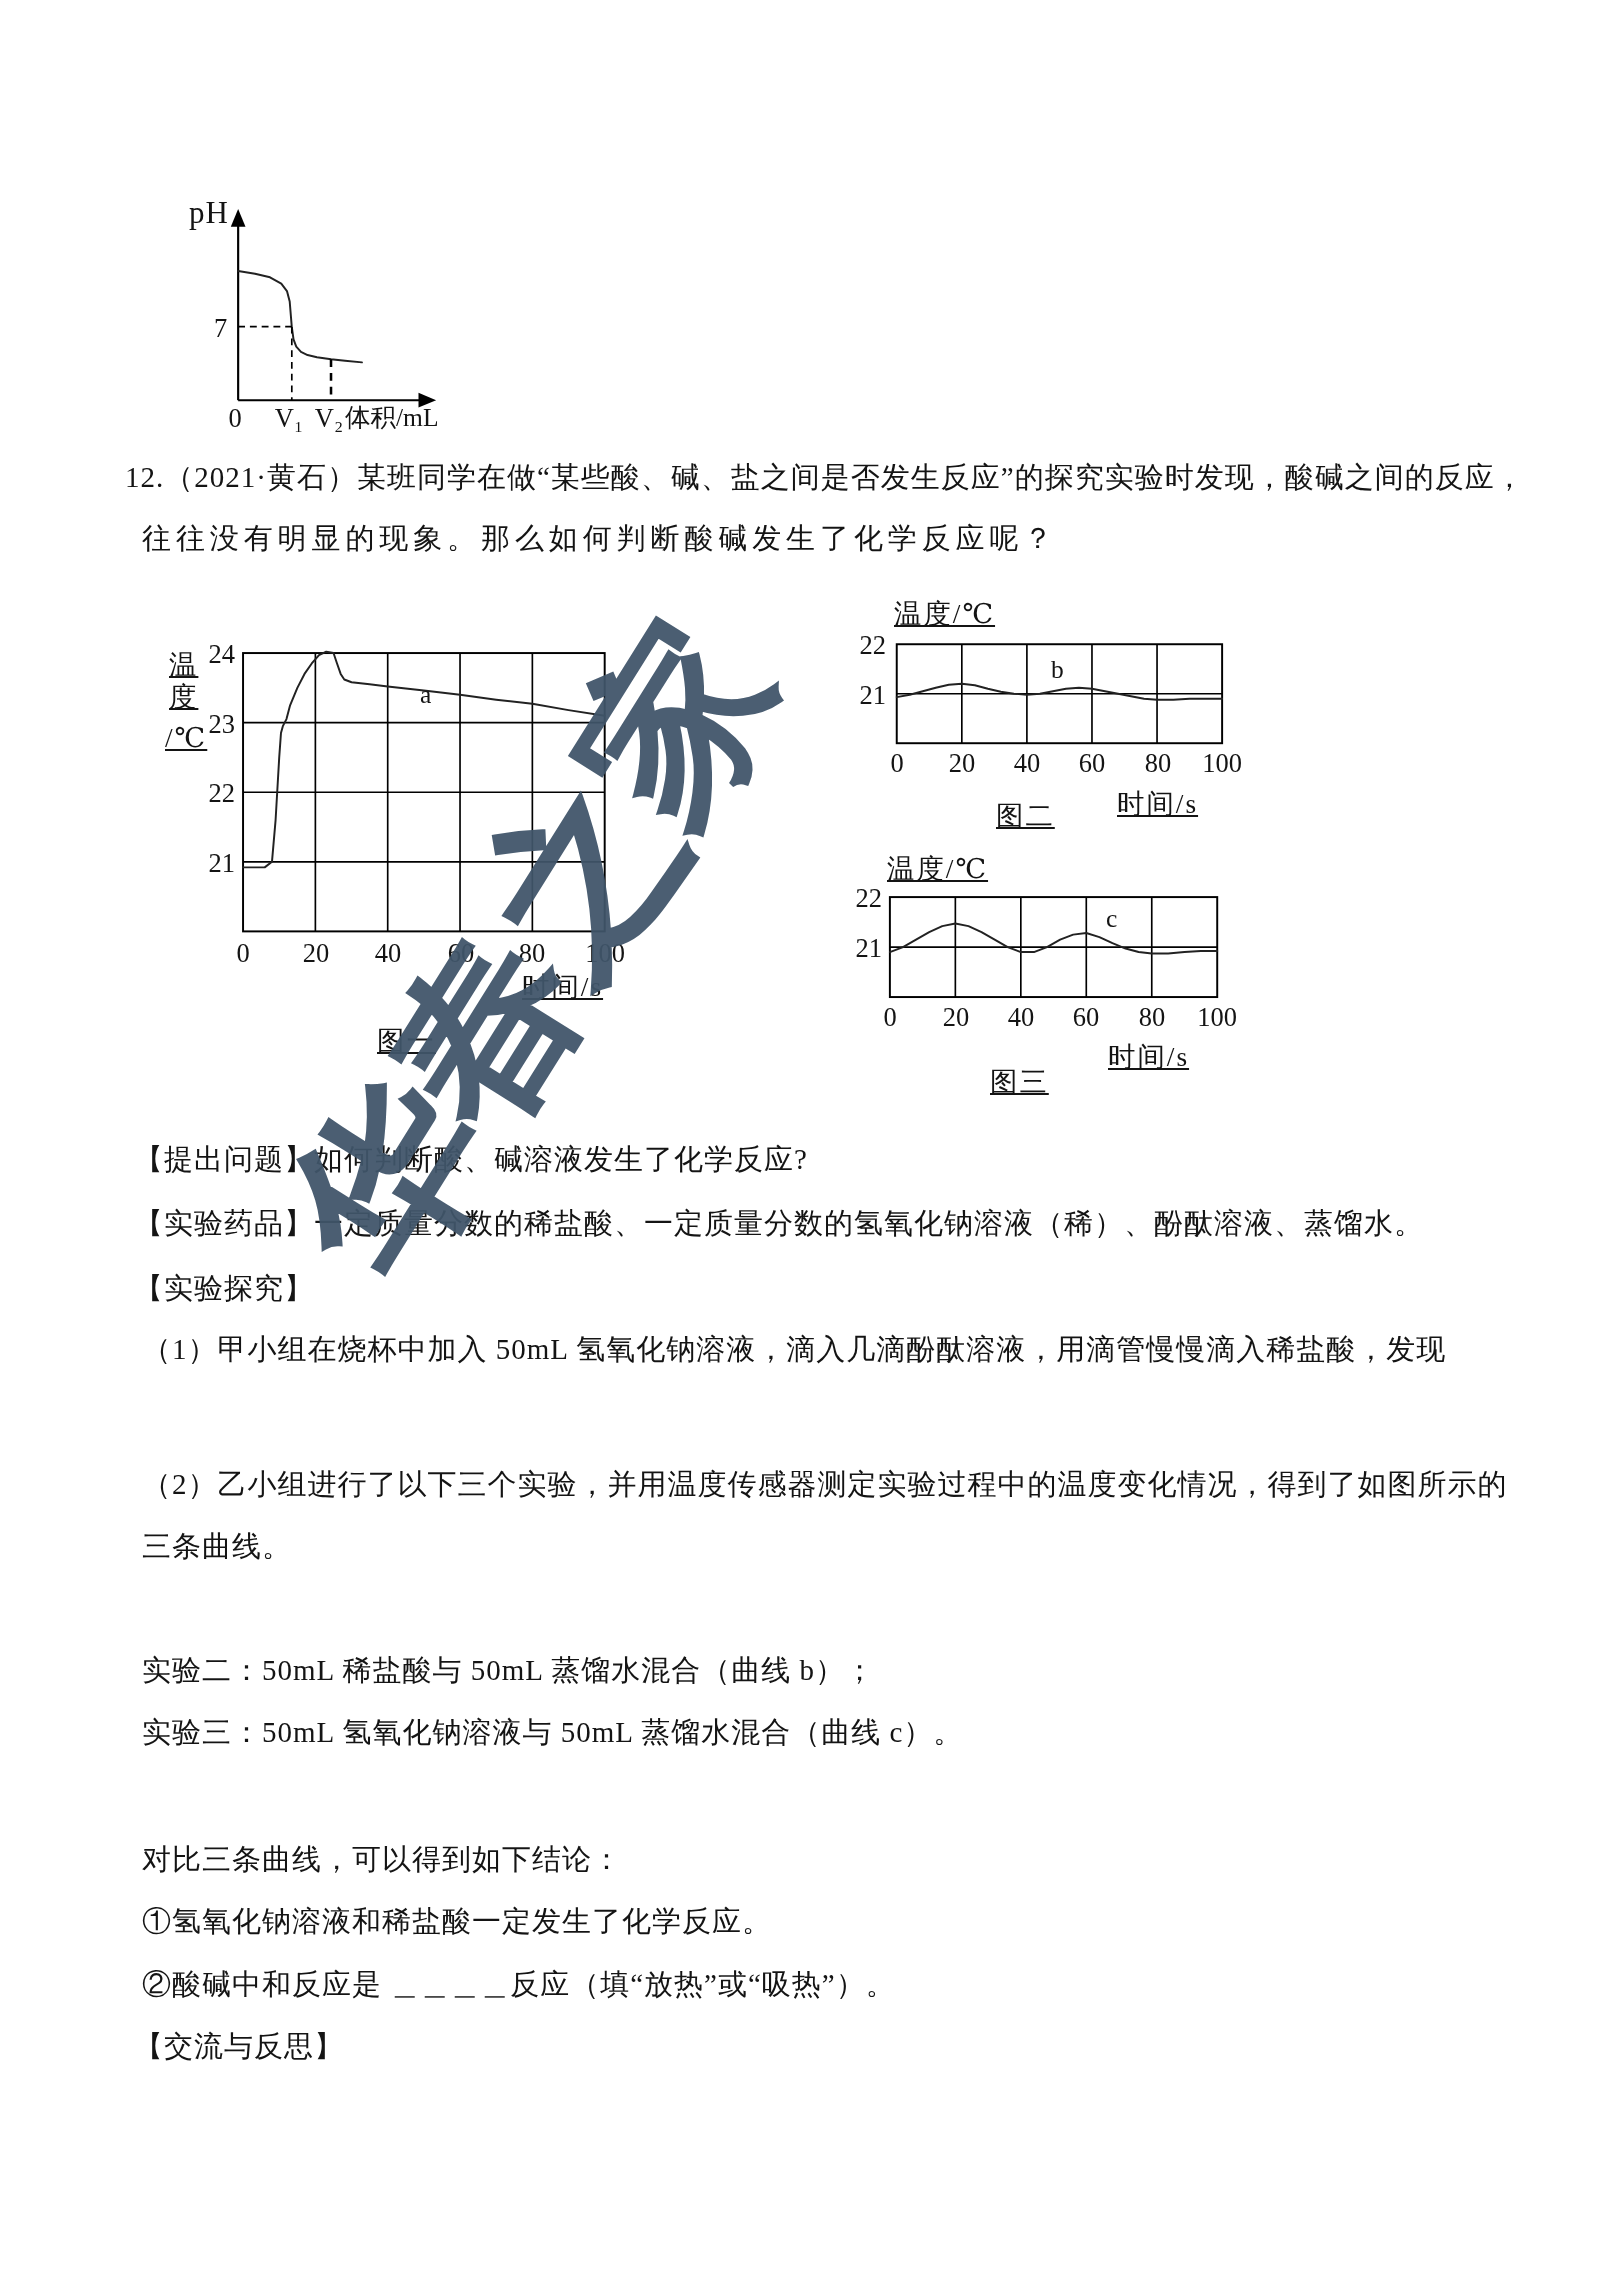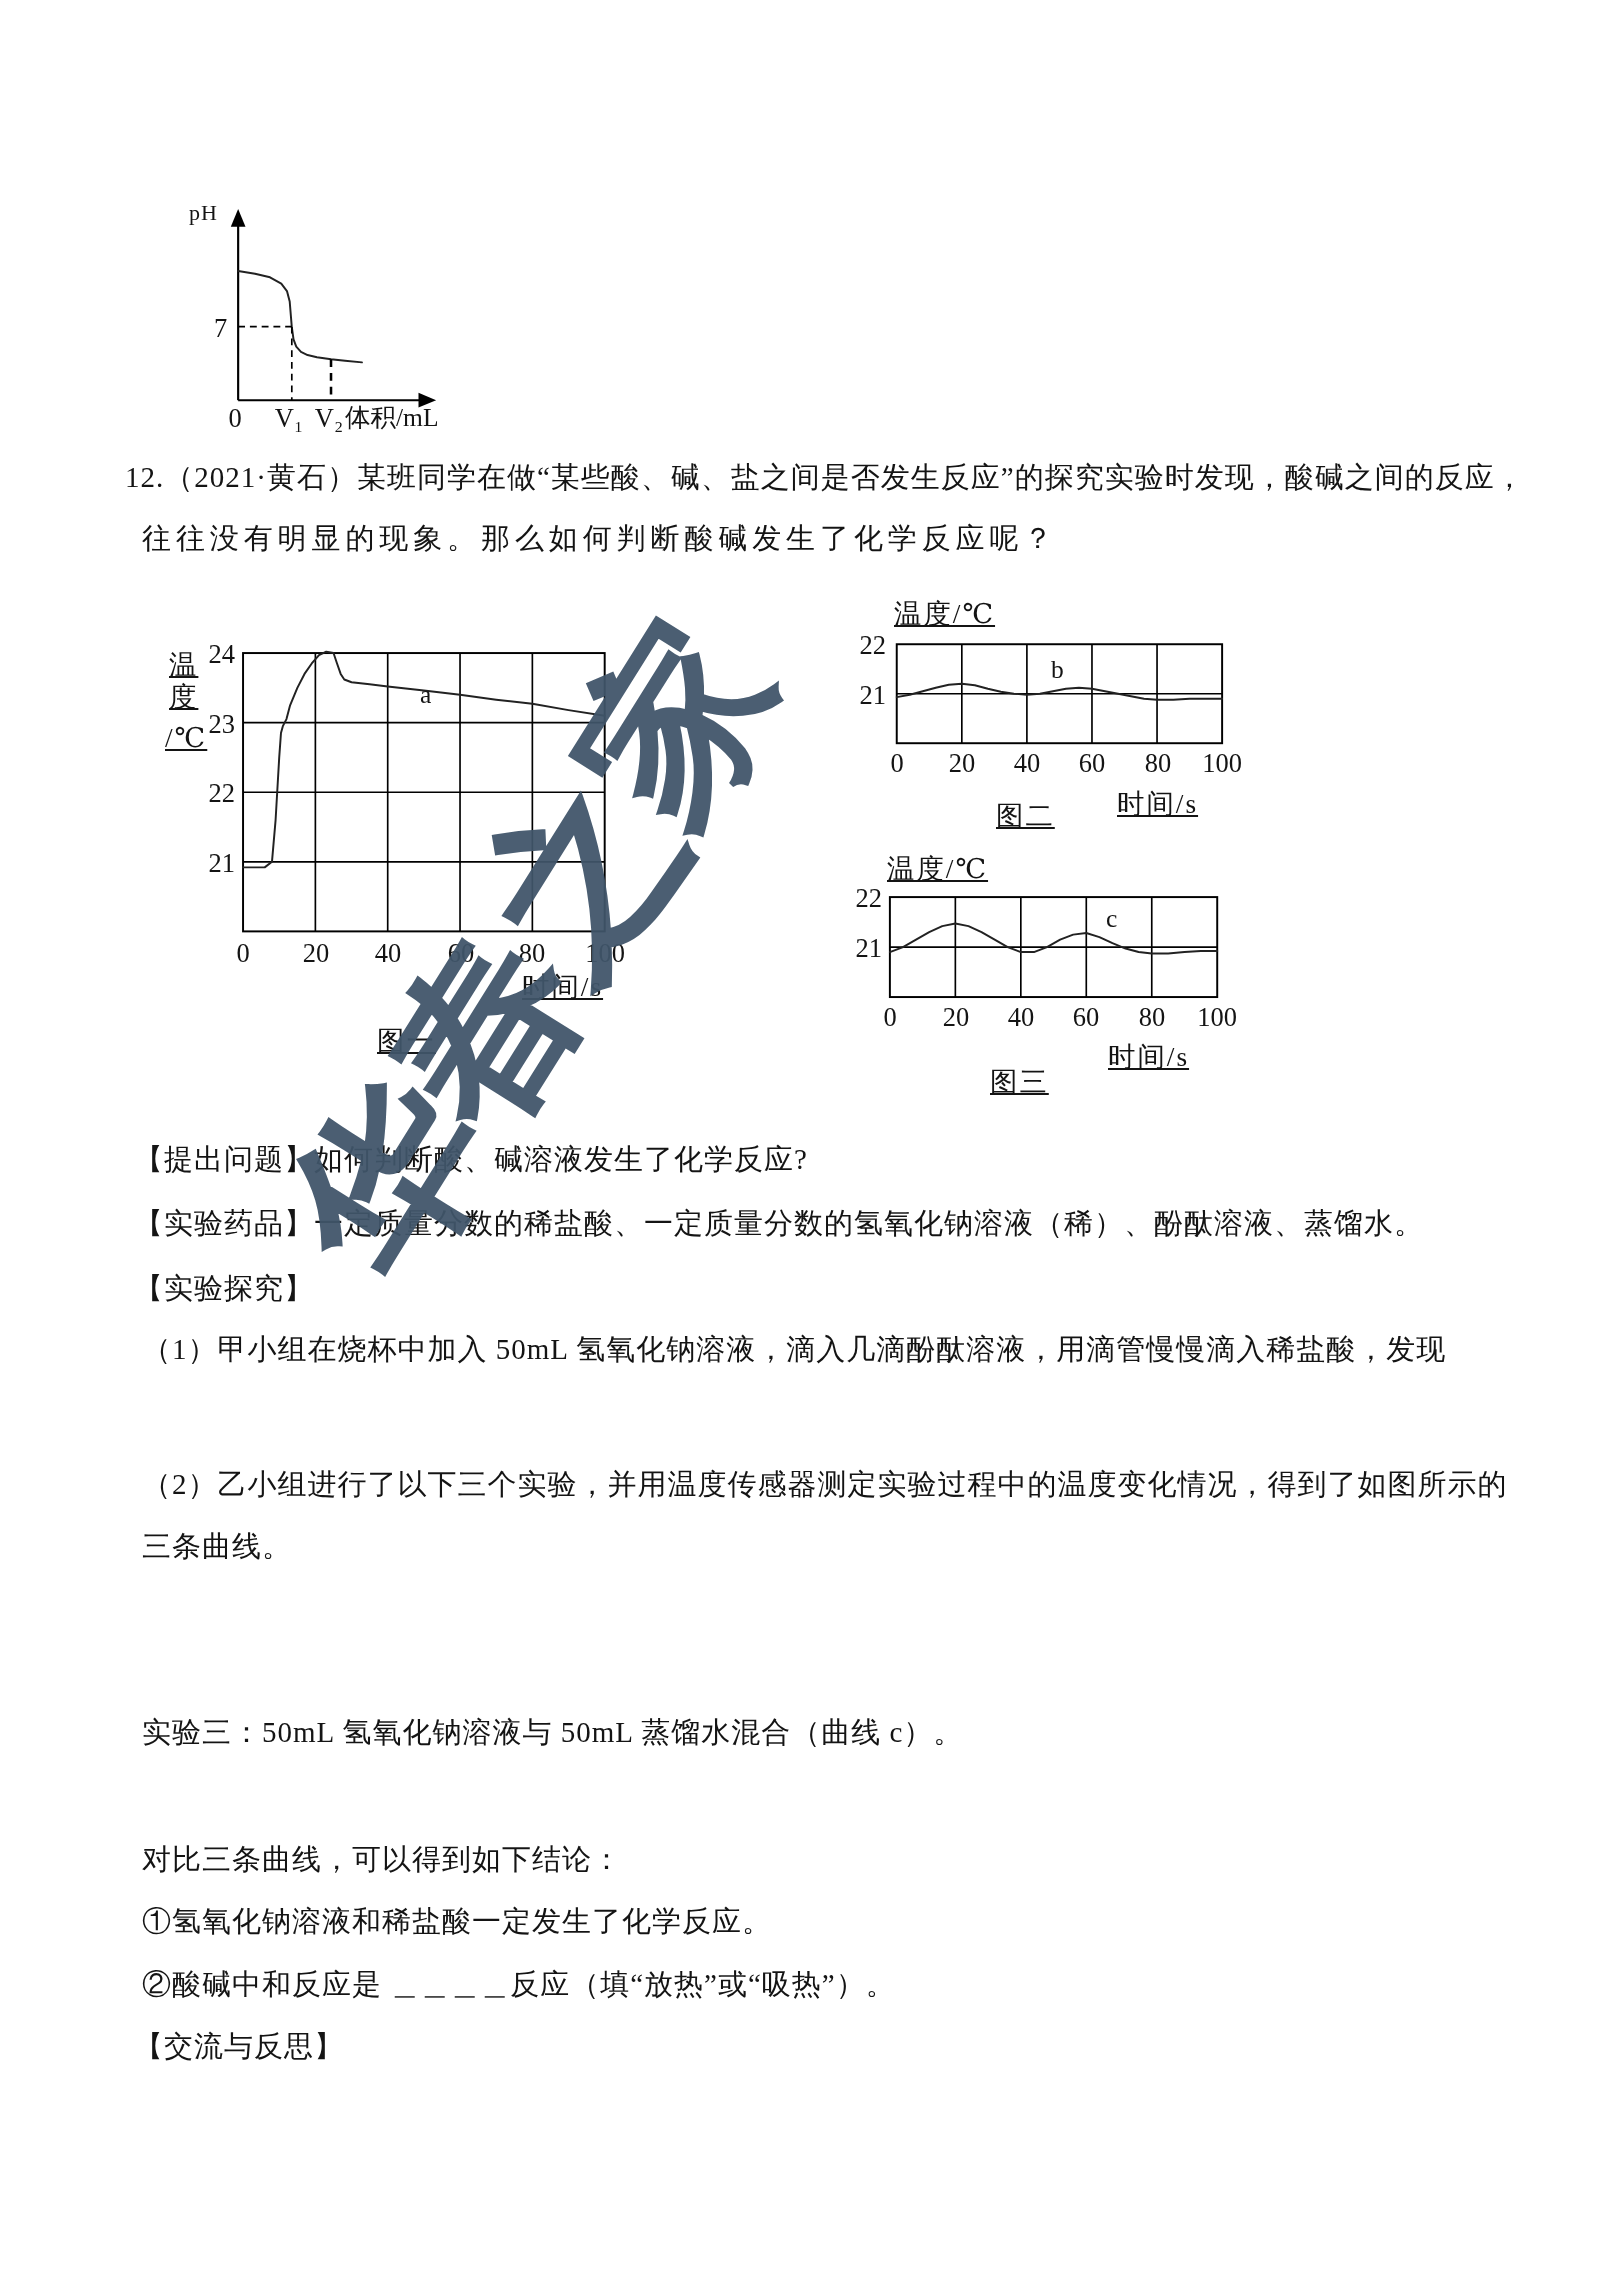--- a/index.html
+++ b/index.html
@@ -51,21 +51,21 @@
       <line x1="243" y1="408" x2="243" y2="228" stroke="#000" stroke-width="2.2"></line>
       <polygon points="243,213 235.5,231 250.5,231" fill="#000"></polygon>
       <line x1="243" y1="408" x2="432" y2="408" stroke="#000" stroke-width="2.2"></line>
       <polygon points="445,408 427,400.5 427,415.5" fill="#000"></polygon>
       <polyline points="243.0,276.2 260.2,278.9 275.5,282.6 287.0,289.1 292.8,296.6 295.6,307.3 297.7,333.0 299.5,345.9 302.3,353.4 307.1,358.7 313.8,361.9 323.4,364.1 337.8,366.2 352.1,367.8 369.3,369.4" fill="none" stroke="#222" stroke-width="2" stroke-linejoin="round" stroke-linecap="round"></polyline>
       <line x1="243" y1="333" x2="297.74857142857144" y2="333" stroke="#000" stroke-width="1.7" stroke-dasharray="7 5"></line>
       <line x1="297.74857142857144" y1="333" x2="297.74857142857144" y2="408" stroke="#000" stroke-width="1.7" stroke-dasharray="7 5"></line>
       <line x1="337.75714285714287" y1="366.2142857142857" x2="337.75714285714287" y2="408" stroke="#000" stroke-width="2.6" stroke-dasharray="8 6"></line>
     </svg>
 
-  <div class="t" style="left:189px;top:196px;font-size:22px">pH</div>
+  <div class="t" style="left:189px;top:196px;font-size:31px">pH</div>
   <div class="t tick" style="left:214px;top:312px">7</div>
   <div class="t tick cx" style="left:235px;top:402px">0</div>
   <div class="t tick cx" style="left:289px;top:402px">V₁</div>
   <div class="t tick cx" style="left:329px;top:402px">V₂</div>
   <div class="t sm" style="left:345px;top:401px;letter-spacing:0">体积/mL</div>
 
   <div class="t" style="left:125px;top:461px">12.（2021·黄石）某班同学在做“某些酸、碱、盐之间是否发生反应”的探究实验时发现，酸碱之间的反应，</div>
   <div class="t wide" style="left:142px;top:522px">往往没有明显的现象。那么如何判断酸碱发生了化学反应呢？</div>
 
   <div class="t cap" style="left:169px;top:649px">温</div>
@@ -110,20 +110,21 @@
   <div class="t cap" style="left:1108px;top:1041px">时间/s</div>
   <div class="t cap" style="left:990px;top:1066px">图三</div>
   <div class="t curveLabel" style="left:1106px;top:902px">c</div>
 
   <div class="t" style="left:134px;top:1143px">【提出问题】如何判断酸、碱溶液发生了化学反应?</div>
   <div class="t" style="left:134px;top:1207px">【实验药品】一定质量分数的稀盐酸、一定质量分数的氢氧化钠溶液（稀）、酚酞溶液、蒸馏水。</div>
   <div class="t" style="left:134px;top:1272px">【实验探究】</div>
   <div class="t" style="left:142px;top:1333px">（1）甲小组在烧杯中加入 50mL 氢氧化钠溶液，滴入几滴酚酞溶液，用滴管慢慢滴入稀盐酸，发现</div>
   <div class="t" style="left:142px;top:1468px">（2）乙小组进行了以下三个实验，并用温度传感器测定实验过程中的温度变化情况，得到了如图所示的</div>
   <div class="t" style="left:142px;top:1530px">三条曲线。</div>
+  <div class="t" style="left:142px;top:1654px">实验二：50mL 稀盐酸与 50mL 蒸馏水混合（曲线 b）；</div>
   <div class="t" style="left:142px;top:1716px">实验三：50mL 氢氧化钠溶液与 50mL 蒸馏水混合（曲线 c）。</div>
   <div class="t" style="left:142px;top:1843px">对比三条曲线，可以得到如下结论：</div>
   <div class="t" style="left:142px;top:1905px">①氢氧化钠溶液和稀盐酸一定发生了化学反应。</div>
   <div class="t" style="left:142px;top:1968px">②酸碱中和反应是 ＿＿＿＿反应（填“放热”或“吸热”）。</div>
   <div class="t" style="left:134px;top:2030px">【交流与反思】</div>
 
   <div class="watermark" style="color: rgb(64, 85, 106);">华春之家</div>
 
 </div>
 

